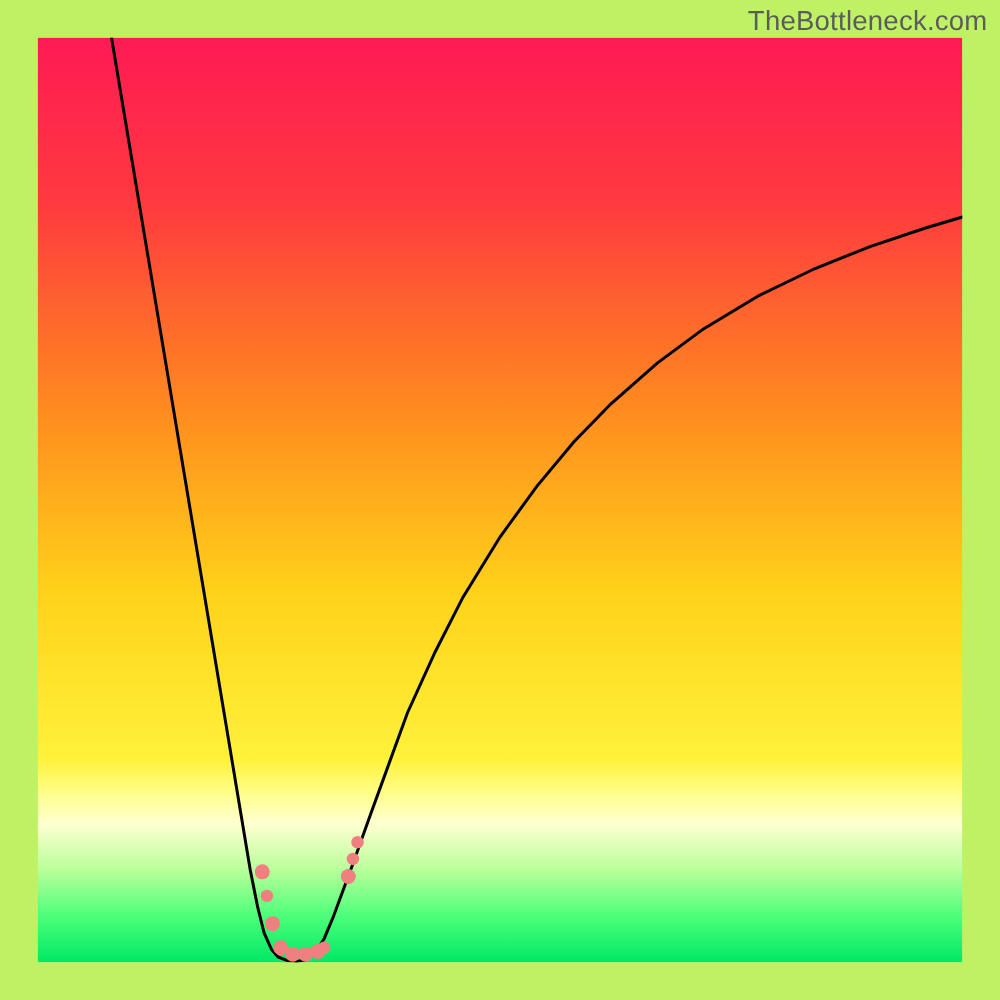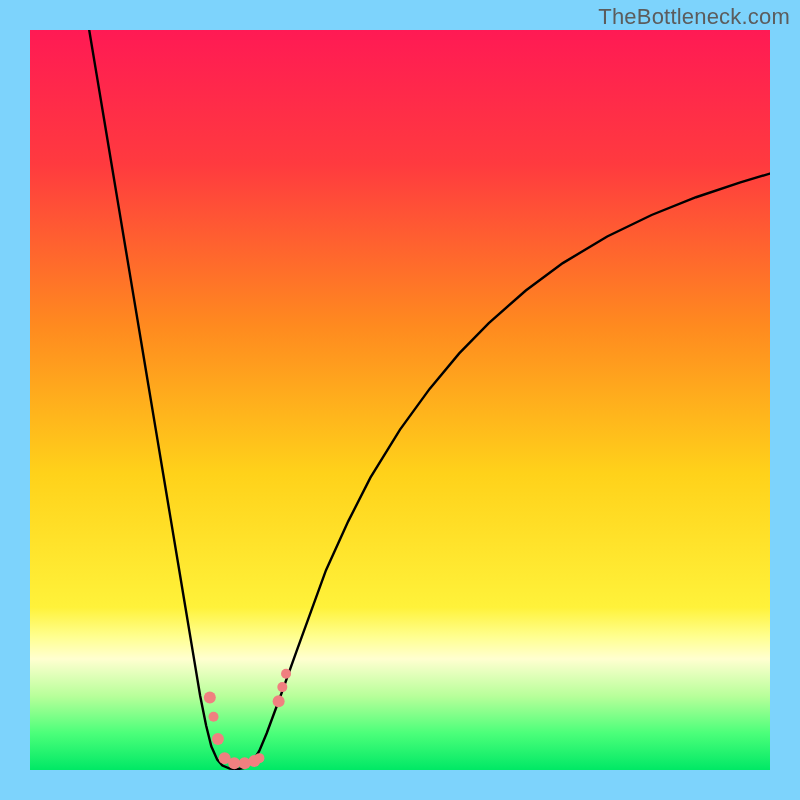--- a/index.html
+++ b/index.html
@@ -7,21 +7,21 @@
     padding: 0;
     width: 800px;
     height: 800px;
     overflow: hidden;
     background: #000;
     font-family: Arial, Helvetica, sans-serif;
   }
   .frame {
     position: absolute;
     inset: 0;
-    background: #7dd3fc;
+    background: #bef264;
   }
   .plot-area {
     position: absolute;
     left: 30px;
     top: 30px;
     width: 740px;
     height: 740px;
     overflow: hidden;
   }
   .gradient-bg {

